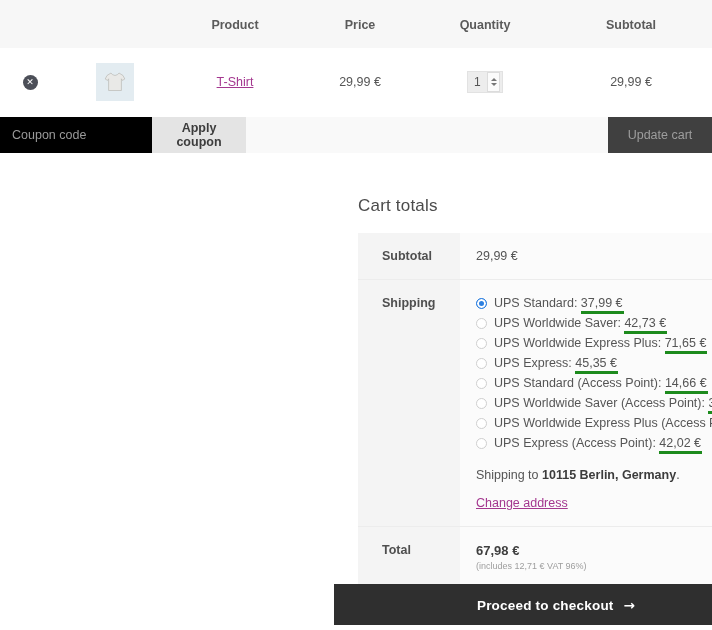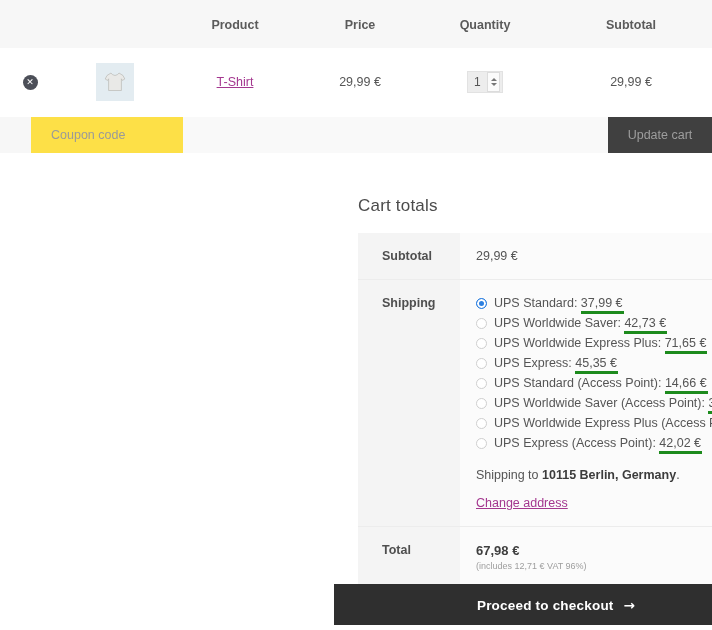--- a/index.html
+++ b/index.html
@@ -127,29 +127,28 @@
   .coupon-row {
     width: 712px;
     height: 36px;
     background: #f7f7f7;
     display: flex;
     align-items: stretch;
     margin-top: 1px;
   }
   .coupon-input {
     width: 152px;
-    background: #fde047;
+    background: #000000;
     border: none;
     outline: none;
-    padding: 0 20px;
+    padding: 0 12px;
     font-family: "Liberation Sans", sans-serif;
     font-size: 12.5px;
     color: #6d6d6d;
     box-sizing: border-box;
-    margin-left: 31px;
   }
   .coupon-input::placeholder { color: #9a9a9a; }
   .apply-coupon {
     width: 94px;
     background: #e4e4e4;
     border: none;
     font-family: "Liberation Sans", sans-serif;
     font-size: 12.5px;
     font-weight: bold;
     color: #3c3c3c;
@@ -328,20 +327,21 @@
           </span>
         </span>
       </td>
       <td>29,99 €</td>
     </tr>
   </tbody>
 </table>
 
 <div class="coupon-row">
   <input class="coupon-input" type="text" placeholder="Coupon code" style="">
+  <button class="apply-coupon">Apply coupon</button>
   <div class="coupon-spacer"></div>
   <button class="update-cart">Update cart</button>
 </div>
 
 <div class="totals-wrap">
   <h2 class="totals-title">Cart totals</h2>
   <table class="totals-table">
     <tbody>
       <tr>
         <th>Subtotal</th>

